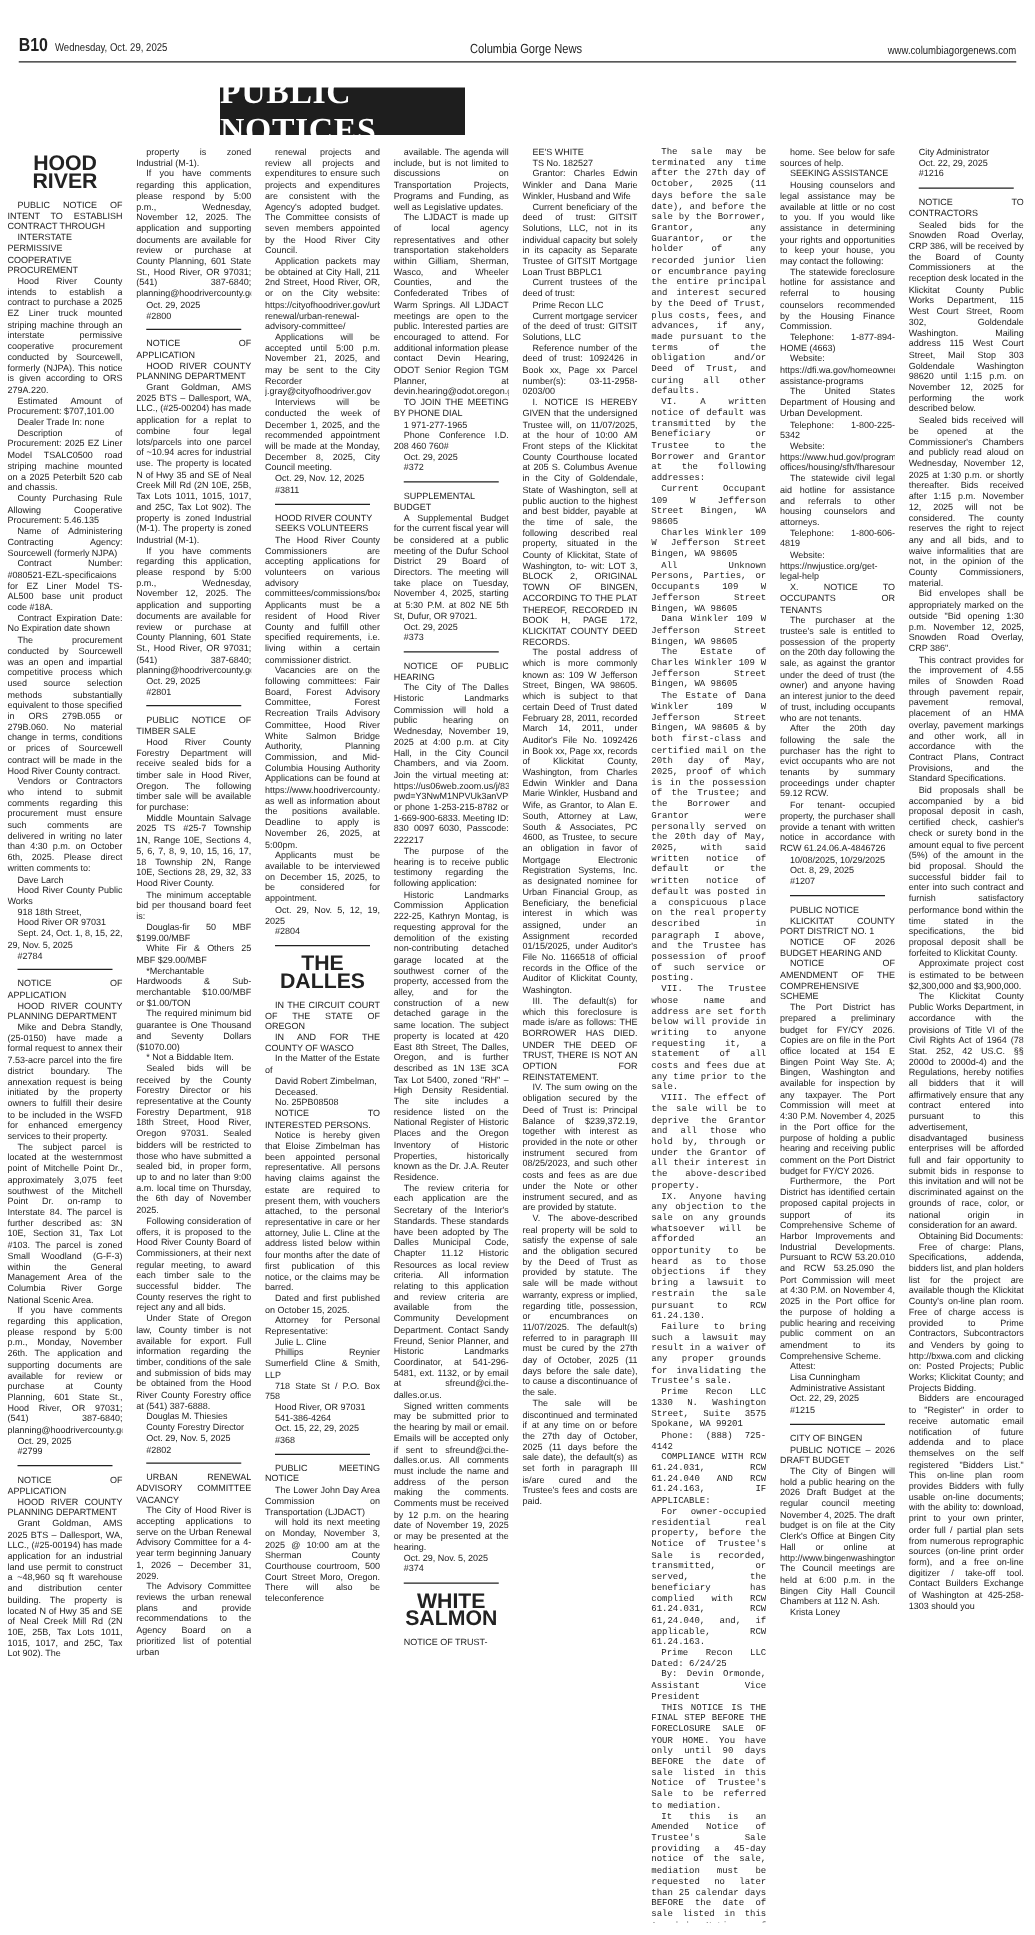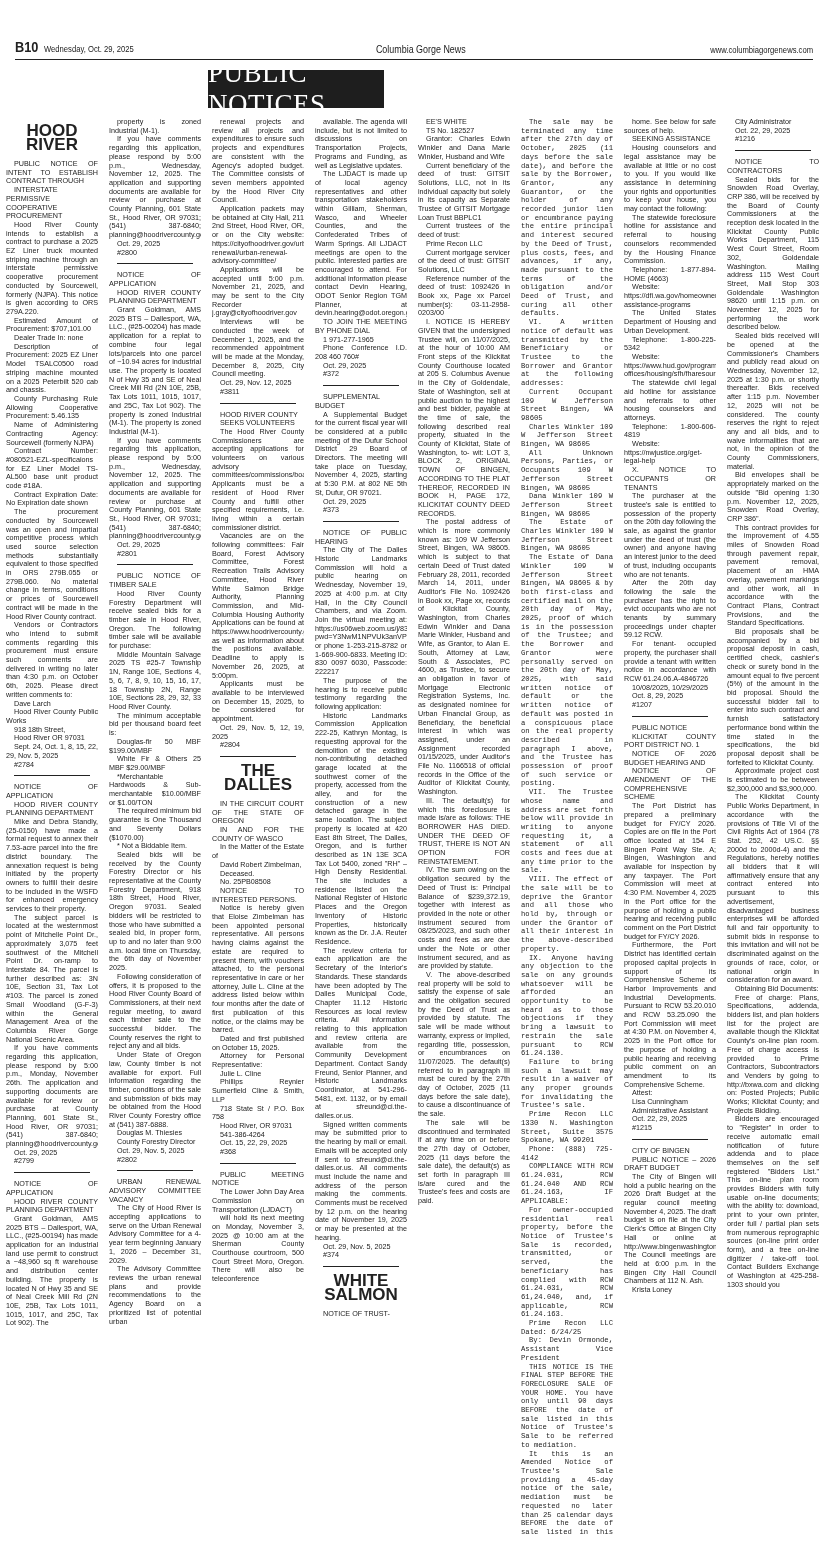--- a/index.html
+++ b/index.html
@@ -1,23 +1,23 @@
 <!DOCTYPE html>
 <html><head>
 <meta charset="utf-8">
 <style>
   html,body{margin:0;padding:0;background:#fff;}
   body{width:828px;height:1548px;overflow:hidden;position:relative;font-family:"Liberation Sans",sans-serif;color:#222;}
-  .masthead{position:absolute;left:15px;right:15px;top:38px;height:22px;border-bottom:1.5px solid #222;display:flex;align-items:flex-end;justify-content:space-between;padding-bottom:4px;box-sizing:border-box;}
+  .masthead{position:absolute;left:15px;right:15px;top:28px;height:22px;border-bottom:1.5px solid #222;display:flex;align-items:flex-end;justify-content:space-between;padding-bottom:4px;box-sizing:border-box;}
   .masthead .left{display:flex;align-items:baseline;gap:4px;}
   .page-num{font-family:"Liberation Sans",sans-serif;font-weight:bold;font-size:15px;transform:scaleX(0.85);transform-origin:left;}
   .mh-date{font-size:9px;transform:scaleX(0.85);transform-origin:left;margin-left:-3px;}
   .mh-paper{font-size:10.5px;transform:scaleX(0.85);}
   .mh-url{font-size:9px;transform:scaleX(0.85);transform-origin:right;}
-  .banner{position:absolute;left:176px;top:70px;width:176px;height:38px;background:#1e1e1e;color:#fff;display:flex;align-items:center;justify-content:center;font-family:"Liberation Serif",serif;font-weight:normal;font-size:27px;letter-spacing:0.5px;margin-left:32px;}
+  .banner{position:absolute;left:176px;top:70px;width:196px;height:38px;background:#1e1e1e;color:#fff;display:flex;align-items:center;justify-content:center;font-family:"Liberation Serif",serif;font-weight:bold;font-size:27px;letter-spacing:0.5px;}
   .cols{position:absolute;left:6px;top:118px;width:816px;height:1420px;}
   .col{position:absolute;top:0;width:66px;height:1420px;overflow:hidden;font-size:7.2px;line-height:8.7px;text-align:justify;}
   .col p{margin:0;text-indent:8px;}
   .section-head{font-weight:bold;font-size:17px;line-height:14px;text-align:center;margin:6px 0 8px 0;text-indent:0;}
   .rule{border-top:1.3px solid #222;width:82%;margin:6px auto 7px auto;}
   .notice-id{text-align:left;text-indent:0;}
 </style>
 </head>
 <body>
 

